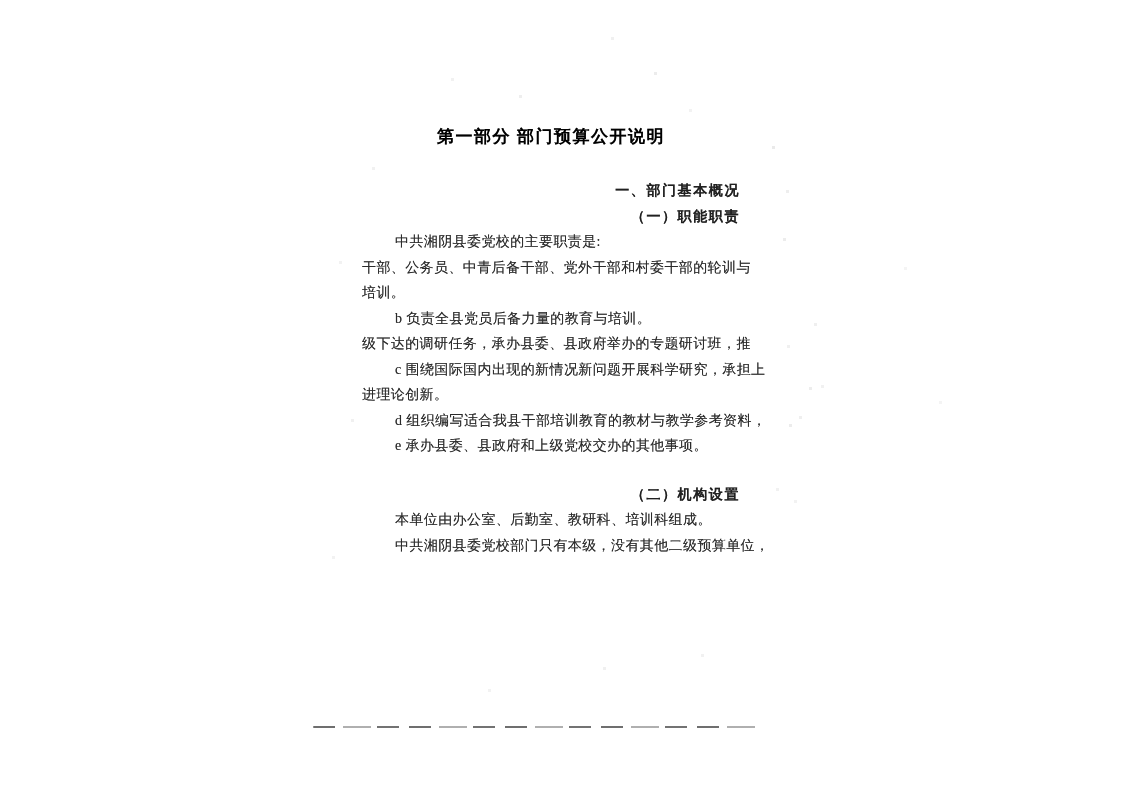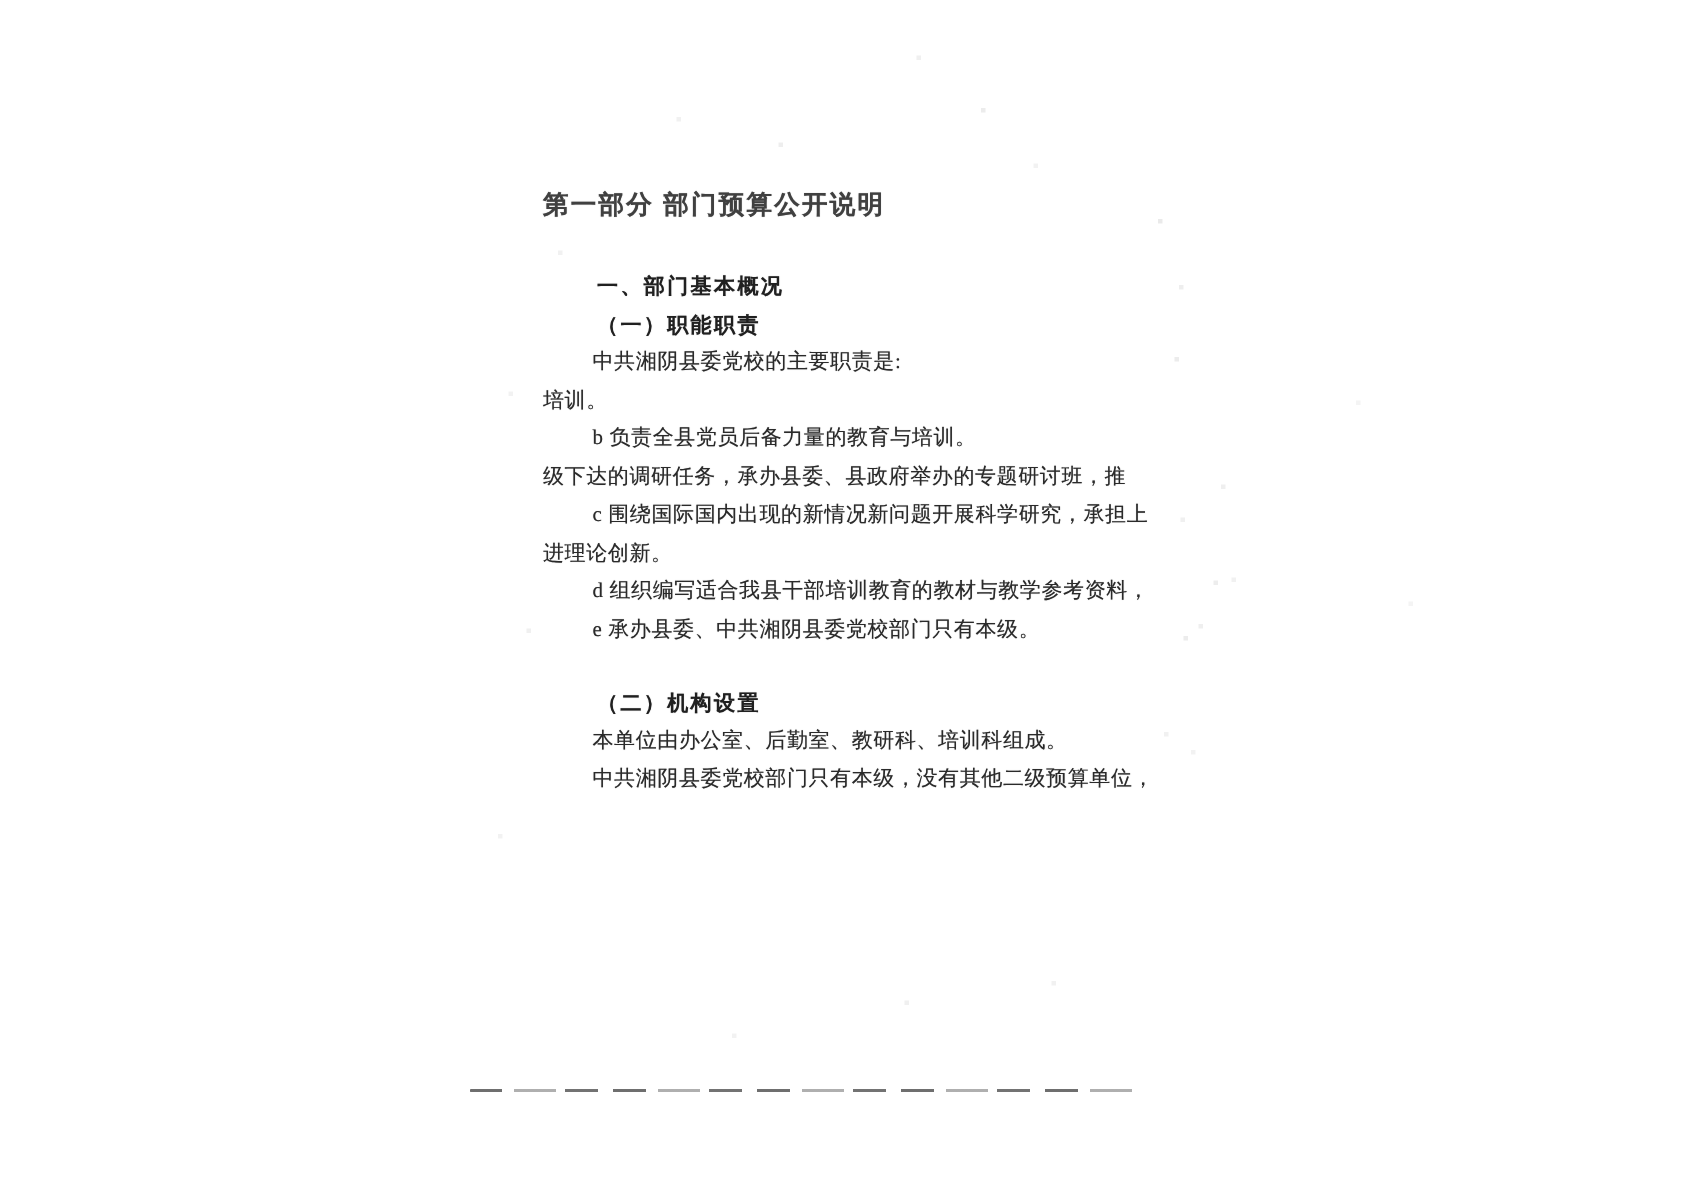--- a/index.html
+++ b/index.html
@@ -58,30 +58,31 @@
     line-height: 25.5px;
     letter-spacing: 0.4px;
     text-shadow: 0 0 0.5px rgba(40,40,40,.55);
   }
   .line { white-space: nowrap; }
   .title {
     font-family: "Liberation Sans", "DejaVu Sans", sans-serif;
     font-weight: 700;
     font-size: 17px;
     letter-spacing: 1.5px;
-    text-align: left;
+    text-align: center;
     line-height: 26px;
     margin-bottom: 28px;
-    color: #404040;
+    color: #000000;
   }
   .h {
     font-family: "Liberation Sans", "DejaVu Sans", sans-serif;
     font-weight: 700;
     color: #202020;
     letter-spacing: 1.6px;
+    text-align: right;
   }
   .indent   { text-indent: 33px; }  
   .indent-h { text-indent: 36px; }  
   .gap-before { margin-top: 23px; } 
   
   .scan-edge {
     position: absolute;
     left: 313px;
     top: 726px;
     width: 445px;
@@ -106,31 +107,32 @@
   <div class="doc">
 
     <div class="title">第一部分 部门预算公开说明</div>
 
     <div class="line h indent-h">一、部门基本概况</div>
 
     <div class="line h indent-h">（一）职能职责</div>
 
     <div class="line indent">中共湘阴县委党校的主要职责是:</div>
 
+    <div class="line">干部、公务员、中青后备干部、党外干部和村委干部的轮训与</div>
     <div class="line">培训。</div>
 
     <div class="line indent">b 负责全县党员后备力量的教育与培训。</div>
 
     <div class="line">级下达的调研任务，承办县委、县政府举办的专题研讨班，推</div>
     <div class="line indent">c 围绕国际国内出现的新情况新问题开展科学研究，承担上</div>
     <div class="line">进理论创新。</div>
 
     <div class="line indent">d 组织编写适合我县干部培训教育的教材与教学参考资料，</div>
 
-    <div class="line indent">e 承办县委、中共湘阴县委党校部门只有本级。</div>
+    <div class="line indent">e 承办县委、县政府和上级党校交办的其他事项。</div>
 
     <div class="line h indent-h gap-before">（二）机构设置</div>
 
     <div class="line indent">本单位由办公室、后勤室、教研科、培训科组成。</div>
 
 
     <div class="line indent">中共湘阴县委党校部门只有本级，没有其他二级预算单位，</div>
 
   </div>
 

